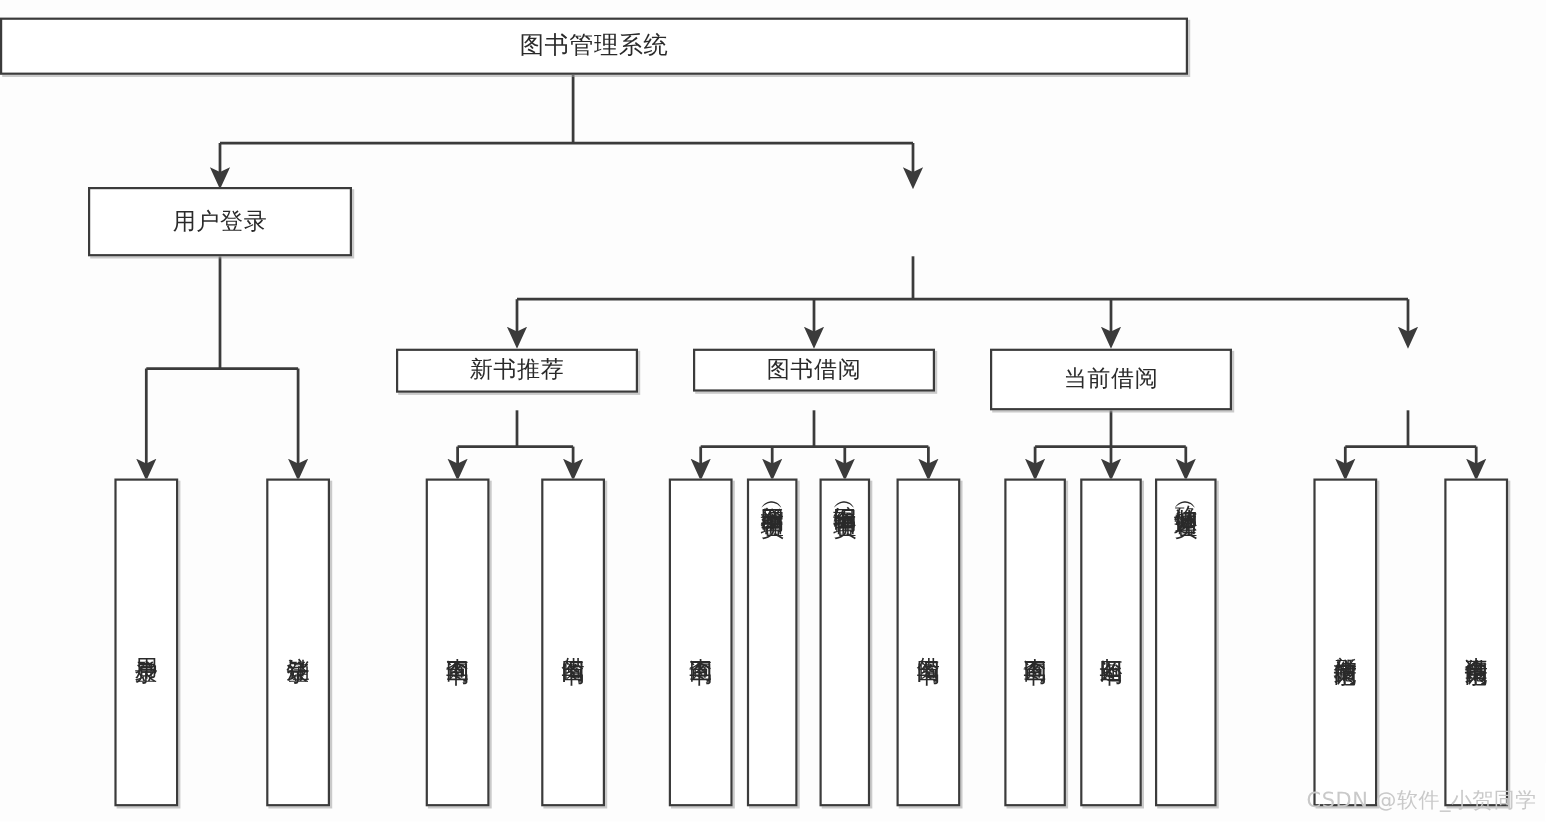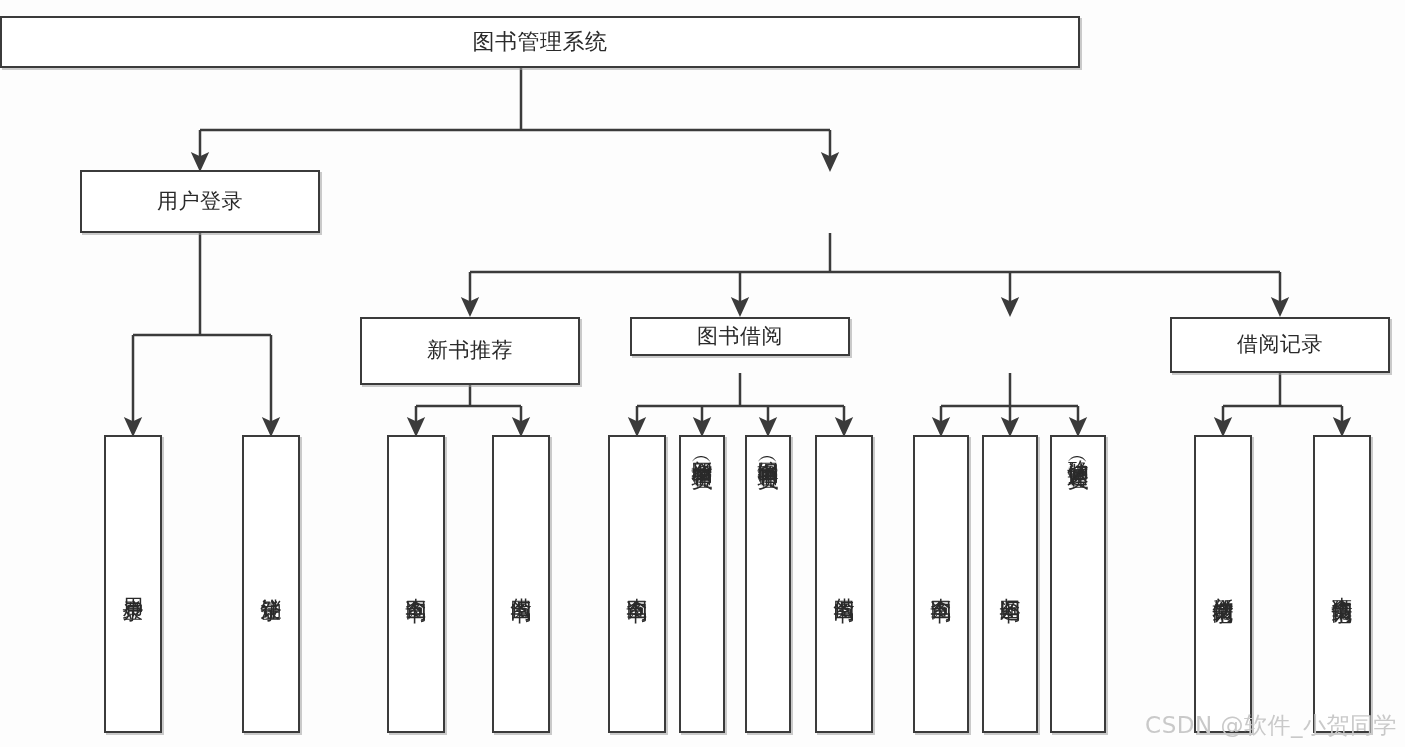--- a/index.html
+++ b/index.html
@@ -63,21 +63,21 @@
     white-space: nowrap;
   }
   .node.vert.mid {
     align-items: center;
     padding-top: 0;
   }
   .watermark {
     position: absolute;
     right: 8px;
     bottom: 6px;
-    font-size: 23px;
+    font-size: 19px;
     color: #c9c9c9;
     letter-spacing: 0.5px;
     white-space: nowrap;
     z-index: 5;
   }
 </style>
 </head>
 <body>
 
 <div id="canvas">
@@ -133,28 +133,28 @@
   </svg>
 
   <div class="node horiz root" style="left:0; top:16px; width:1080px; height:52px;">
     <span class="label">图书管理系统</span>
   </div>
 
   <div class="node horiz" style="left:80px; top:170px; width:240px; height:63px;">
     <span class="label">用户登录</span>
   </div>
 
-  <div class="node horiz" style="left:360px; top:317px; width:220px; height:68px;">
+  <div class="node horiz" style="left:360px; top:317px; width:220px; height:40px;">
     <span class="label">新书推荐</span>
   </div>
   <div class="node horiz" style="left:630px; top:317px; width:220px; height:39px;">
     <span class="label">图书借阅</span>
   </div>
-  <div class="node horiz" style="left:1170px; top:317px; width:220px; height:56px;">
-    <span class="label">借阅记录</span>
+  <div class="node horiz" style="left:900px; top:317px; width:220px; height:56px;">
+    <span class="label">当前借阅</span>
   </div>
 
   <div class="node vert mid" style="left:104px; top:435px; width:58px; height:298px;">
     <span class="label">用户登录</span>
   </div>
   <div class="node vert mid" style="left:242px; top:435px; width:58px; height:298px;">
     <span class="label">注销登录</span>
   </div>
 
   <div class="node vert mid" style="left:387px; top:435px; width:58px; height:298px;">

